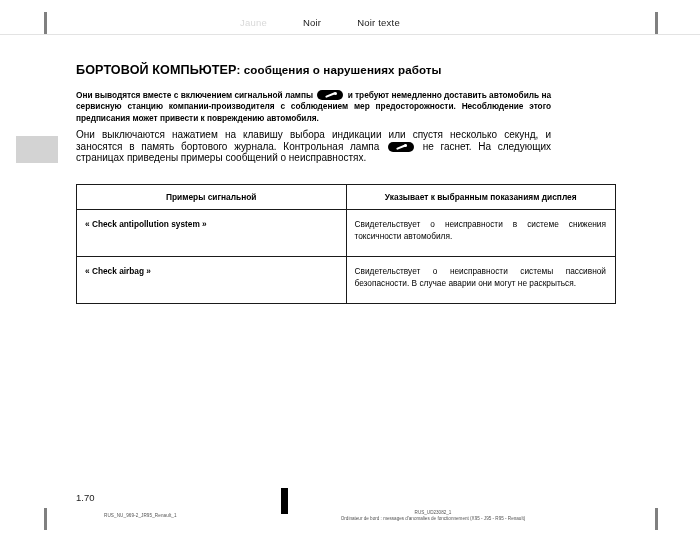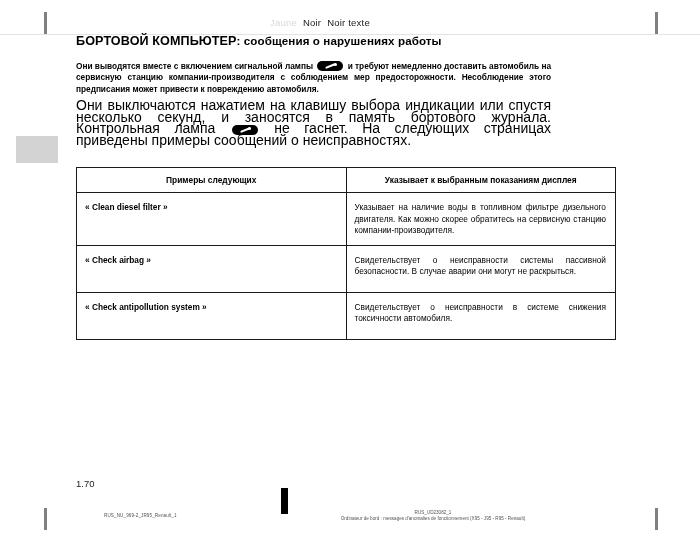--- a/index.html
+++ b/index.html
@@ -38,21 +38,21 @@
   
   .colorbar {
     position: absolute;
     left: 0;
     top: 14px;
     width: 640px;
     height: 16px;
     display: flex;
     justify-content: center;
     align-items: center;
-    gap: 6px;
+    gap: 36px;
     font-size: 9.5px;
   }
   .cb-item { letter-spacing: .2px; }
   .cb-faint { color: #d9d9d9; }
   .cb-dark  { color: #1a1a1a; }
 
   .top-rule {
     position: absolute;
     left: 0;
     top: 34px;
@@ -68,21 +68,21 @@
     top: 136px;
     width: 42px;
     height: 27px;
     background: #d3d3d3;
   }
 
   
   .content {
     position: absolute;
     left: 76px;
-    top: 33px;
+    top: 62px;
     width: 475px;
   }
 
   h1.page-title {
     margin: 0;
     font-size: 12.6px;
     font-weight: bold;
     letter-spacing: .1px;
     line-height: 16px;
   }
@@ -92,21 +92,21 @@
   .intro-bold {
     margin: 12px 0 0 0;
     font-size: 8.3px;
     font-weight: bold;
     line-height: 11.4px;
     text-align: justify;
     letter-spacing: -0.02px;
   }
   .intro-plain {
     margin: 5px 0 0 0;
-    font-size: 14px;
+    font-size: 10px;
     font-weight: normal;
     line-height: 11.4px;
     text-align: justify;
   }
 
   
   .lamp {
     display: inline-block;
     vertical-align: -2px;
     width: 26px;
@@ -168,21 +168,21 @@
   td.col-exp {
     font-weight: normal;
     text-align: justify;
   }
   tr.r-tall td { height: 28px; }
 
   
   .page-number {
     position: absolute;
     left: 76px;
-    top: 478px;
+    top: 492px;
     font-size: 9.5px;
     font-weight: normal;
     color: #1a1a1a;
   }
 
   
   .footer-left {
     position: absolute;
     left: 104px;
     top: 513px;
@@ -233,37 +233,33 @@
 
   <p class="intro-plain">
     <span>Они выключаются нажатием на клавишу выбора индикации или спустя несколько секунд, и заносятся в память бортового журнала. Контрольная лампа</span>
     <span class="lamp"></span>
     <span>не гаснет. На следующих страницах приведены примеры сообщений о неисправностях.</span>
   </p>
 
   <table class="msg-table">
     <thead>
       <tr>
-        <th class="col-msg">Примеры следующих</th>
+        <th class="col-msg">Примеры сигнальной</th>
         <th>Указывает к выбранным показаниям дисплея</th>
       </tr>
     </thead>
     <tbody>
       <tr class="r-tall">
-        <td class="col-msg">« Clean diesel filter »</td>
-        <td class="col-exp">Указывает на наличие воды в топливном фильтре дизельного двигателя. Как можно скорее обратитесь на сервисную станцию компании-производителя.</td>
+        <td class="col-msg">« Check antipollution system »</td>
+        <td class="col-exp">Свидетельствует о неисправности в системе снижения токсичности автомобиля.</td>
       </tr>
       <tr class="r-tall">
         <td class="col-msg">« Check airbag »</td>
         <td class="col-exp">Свидетельствует о неисправности системы пассивной безопасности. В случае аварии они могут не раскрыться.</td>
       </tr>
-      <tr class="r-tall">
-        <td class="col-msg">« Check antipollution system »</td>
-        <td class="col-exp">Свидетельствует о неисправности в системе снижения токсичности автомобиля.</td>
-      </tr>
     </tbody>
   </table>
 
 </div>
 
 <div class="page-number">1.70</div>
 
 <div class="footer-left">RUS_NU_969-2_JR95_Renault_1</div>
 <div class="footer-right">
   <div>RUS_UD23082_1</div>

